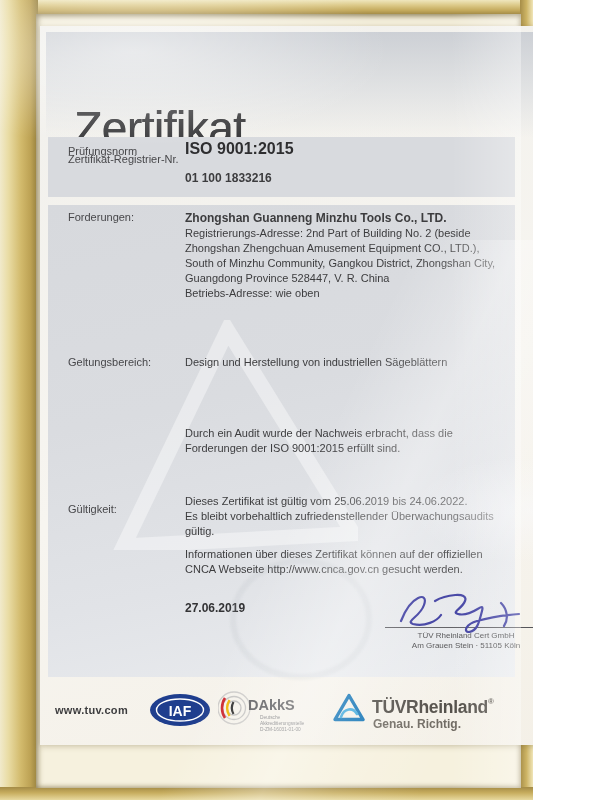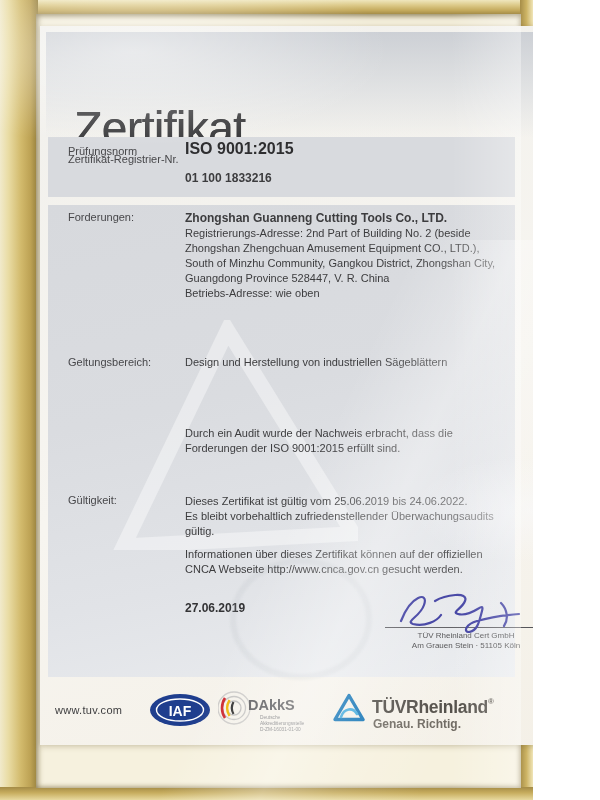--- a/index.html
+++ b/index.html
@@ -43,21 +43,21 @@
 
   .watermark{position:absolute;left:60px;top:115px;opacity:.8;pointer-events:none;}
 
   .date{position:absolute;left:137px;top:396px;font-size:12px;font-weight:bold;color:#333335;}
 
   .sig{position:absolute;left:345px;top:559px;width:162px;text-align:center;}
   .sig svg{display:block;}
   .sig-line{border-top:1.5px solid #55555a;margin-top:-6px;}
   .issuer{font-size:8px;line-height:10px;color:#4a4a4c;margin-top:3px;}
 
-  .url{position:absolute;left:15px;top:678px;font-size:11px;font-weight:normal;color:#3d3d3f;letter-spacing:.3px;}
+  .url{position:absolute;left:15px;top:678px;font-size:11px;font-weight:bold;color:#3d3d3f;letter-spacing:.3px;}
   .logo{position:absolute;}
   .brand-text{position:absolute;left:332px;top:671px;font-size:17.5px;font-weight:bold;color:#514d47;letter-spacing:-.3px;}
   .brand-text sup{font-size:8px;vertical-align:9px;}
   .slogan{position:absolute;left:333px;top:691px;font-size:12px;font-weight:bold;color:#6e6961;}
 
   
   .glare{position:absolute;pointer-events:none;}
   .g1{left:-30px;top:-20px;width:430px;height:170px;
       background:radial-gradient(ellipse at 38% 42%,rgba(255,255,255,.5),rgba(255,255,255,0) 68%);}
   .g2{left:140px;top:240px;width:470px;height:560px;
@@ -90,38 +90,38 @@
         <div class="lbl" style="top:16px">Zertifikat-Registrier-Nr.</div>
         <div class="val bold" style="top:34px;font-size:12px">01 100 1833216</div>
       </div>
 
       <div class="band band2">
         <svg class="watermark" width="250" height="230" viewBox="0 0 250 230">
           <polygon points="125,10 240,220 10,220" fill="none" stroke="rgba(255,255,255,0.5)" stroke-width="15" transform="rotate(-3 125 115)"></polygon>
         </svg>
 
         <div class="lbl" style="top:6px">Forderungen:</div>
-        <div class="val bold" style="top:6px;font-size:12px">Zhongshan Guanneng Cutting Tools Co., LTD.</div>
+        <div class="val bold" style="top:6px;font-size:12px">Zhongshan Guanneng Minzhu Tools Co., LTD.</div>
         <div class="val lines" style="top:21px">
           <div>Registrierungs-Adresse: 2nd Part of Building No. 2 (beside</div>
           <div>Zhongshan Zhengchuan Amusement Equipment CO., LTD.),</div>
           <div>South of Minzhu Community, Gangkou District, Zhongshan City,</div>
           <div>Guangdong Province 528447, V. R. China</div>
           <div>Betriebs-Adresse: wie oben</div>
         </div>
 
         <div class="lbl" style="top:151px">Geltungsbereich:</div>
         <div class="val" style="top:151px">Design und Herstellung von industriellen Sägeblättern</div>
 
         <div class="val lines" style="top:221px">
           <div>Durch ein Audit wurde der Nachweis erbracht, dass die</div>
           <div>Forderungen der ISO 9001:2015 erfüllt sind.</div>
         </div>
 
-        <div class="lbl" style="top:289px">Gültigkeit:</div>
+        <div class="lbl" style="top:298px">Gültigkeit:</div>
         <div class="val lines" style="top:289px">
           <div>Dieses Zertifikat ist gültig vom 25.06.2019 bis 24.06.2022.</div>
           <div>Es bleibt vorbehaltlich zufriedenstellender Überwachungsaudits</div>
           <div>gültig.</div>
         </div>
 
         <div class="val lines" style="top:342px">
           <div>Informationen über dieses Zertifikat können auf der offiziellen</div>
           <div>CNCA Webseite http://www.cnca.gov.cn gesucht werden.</div>
         </div>

